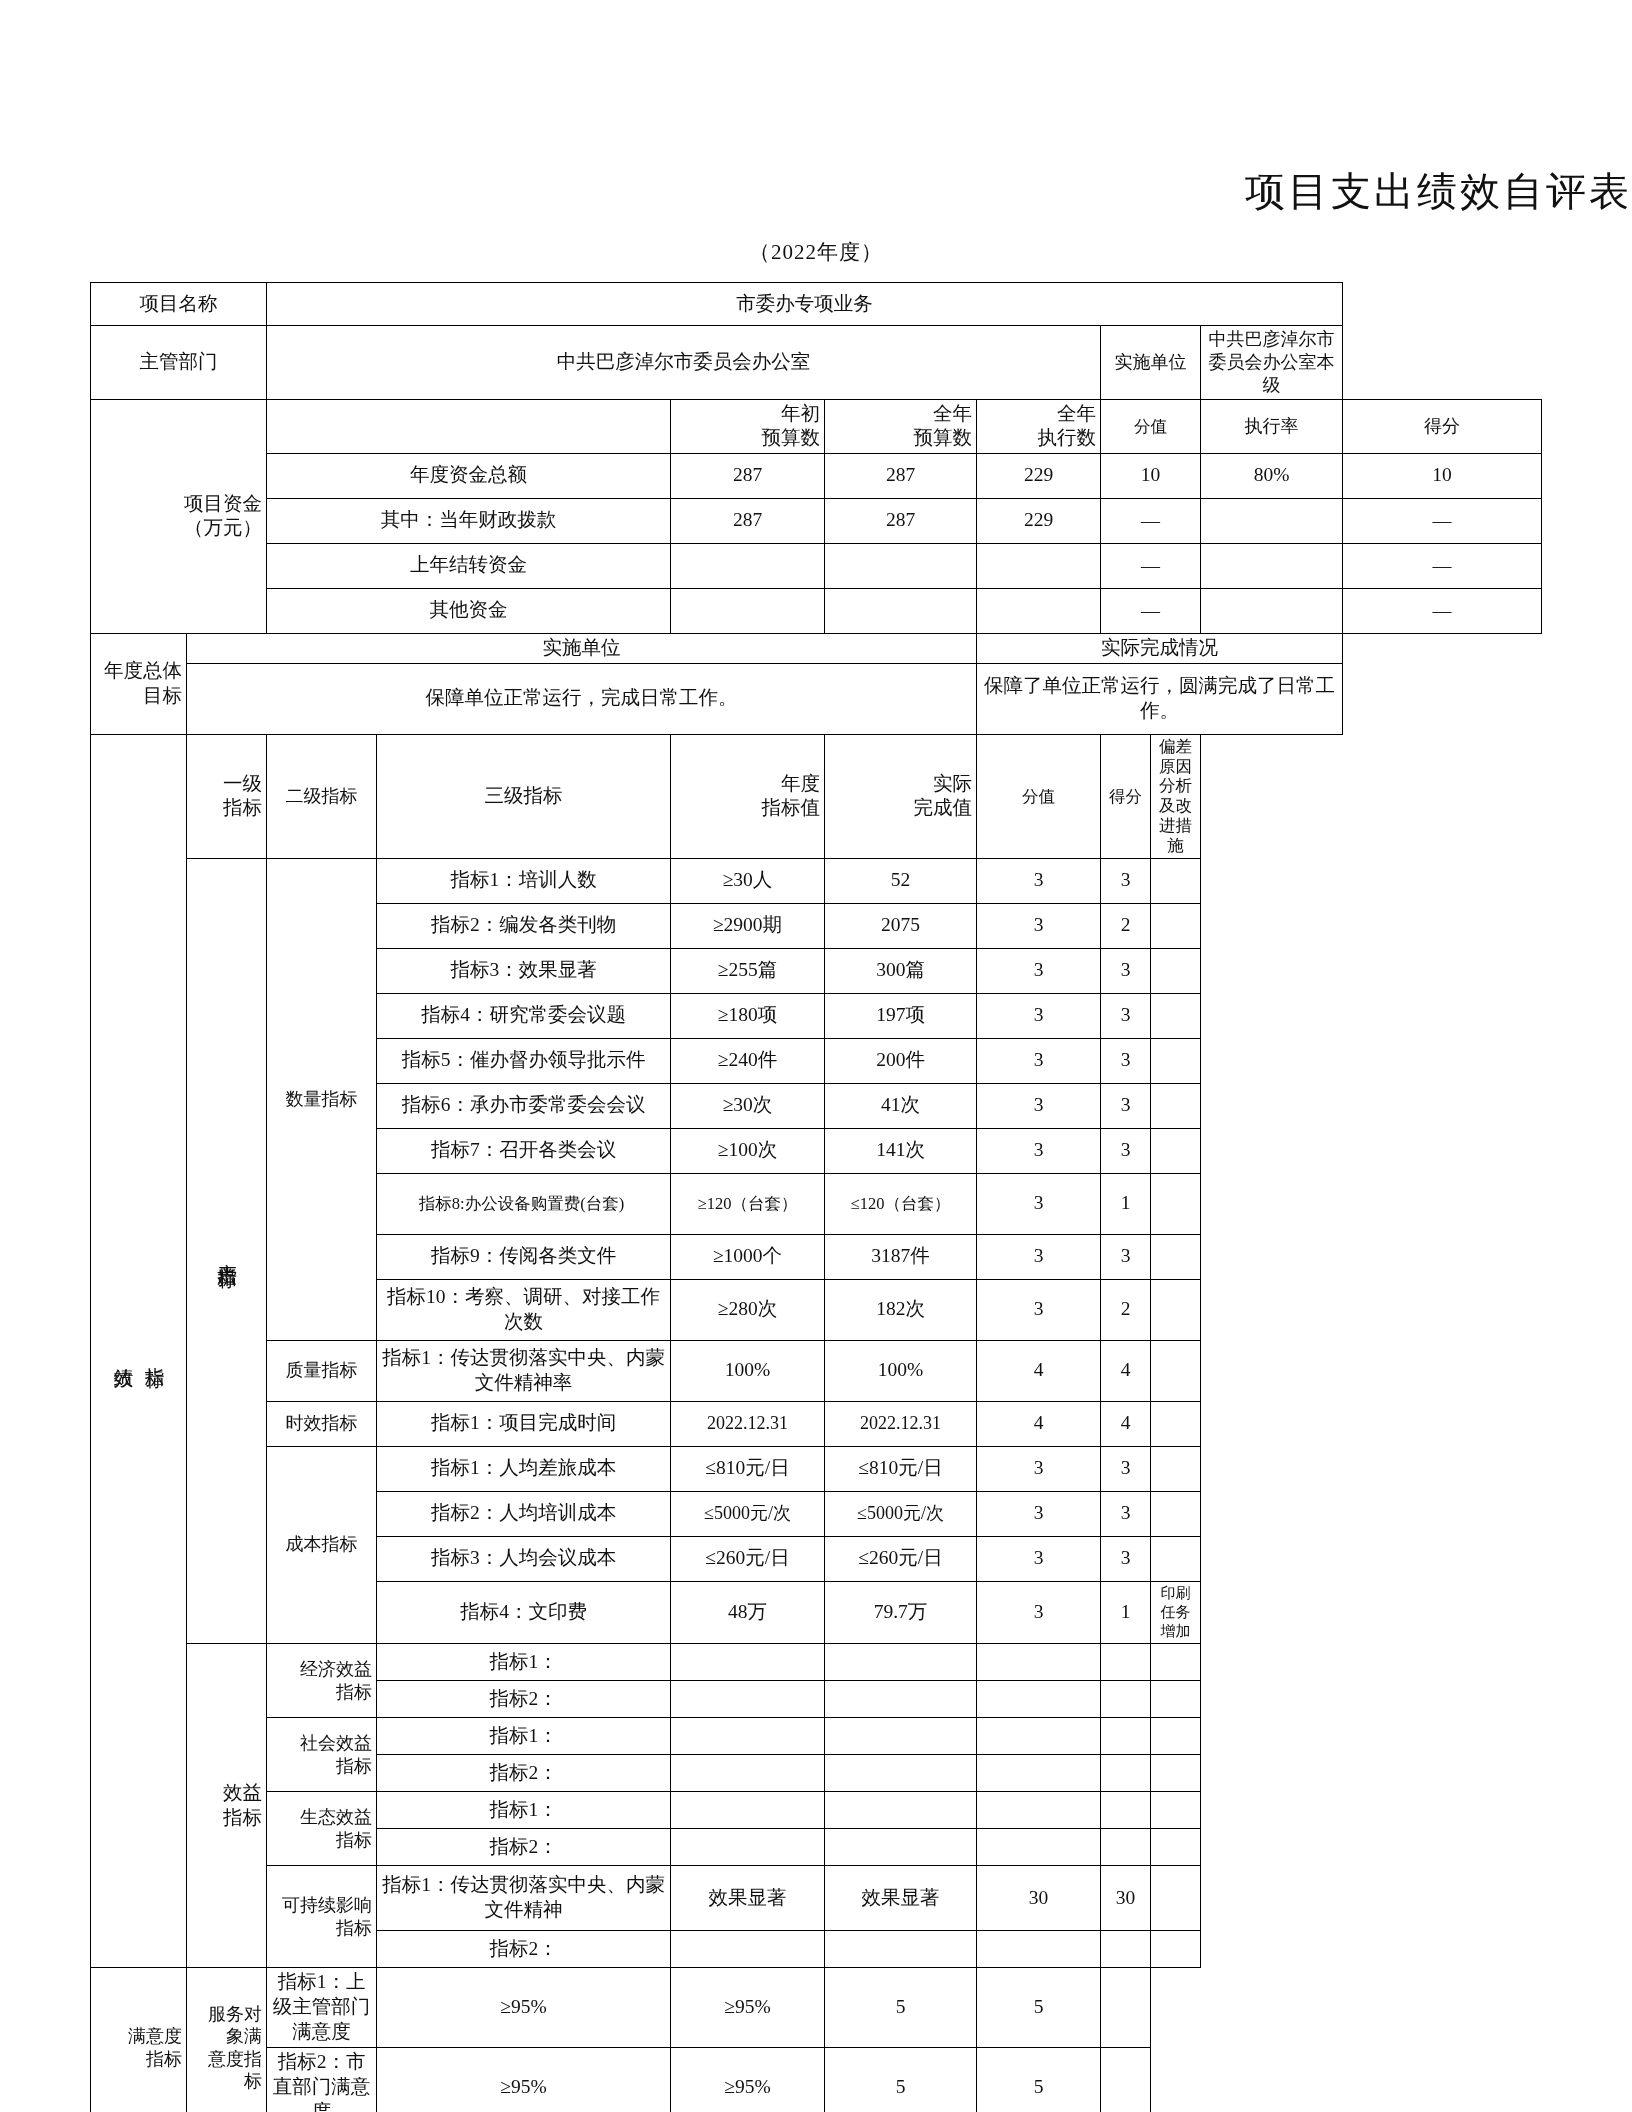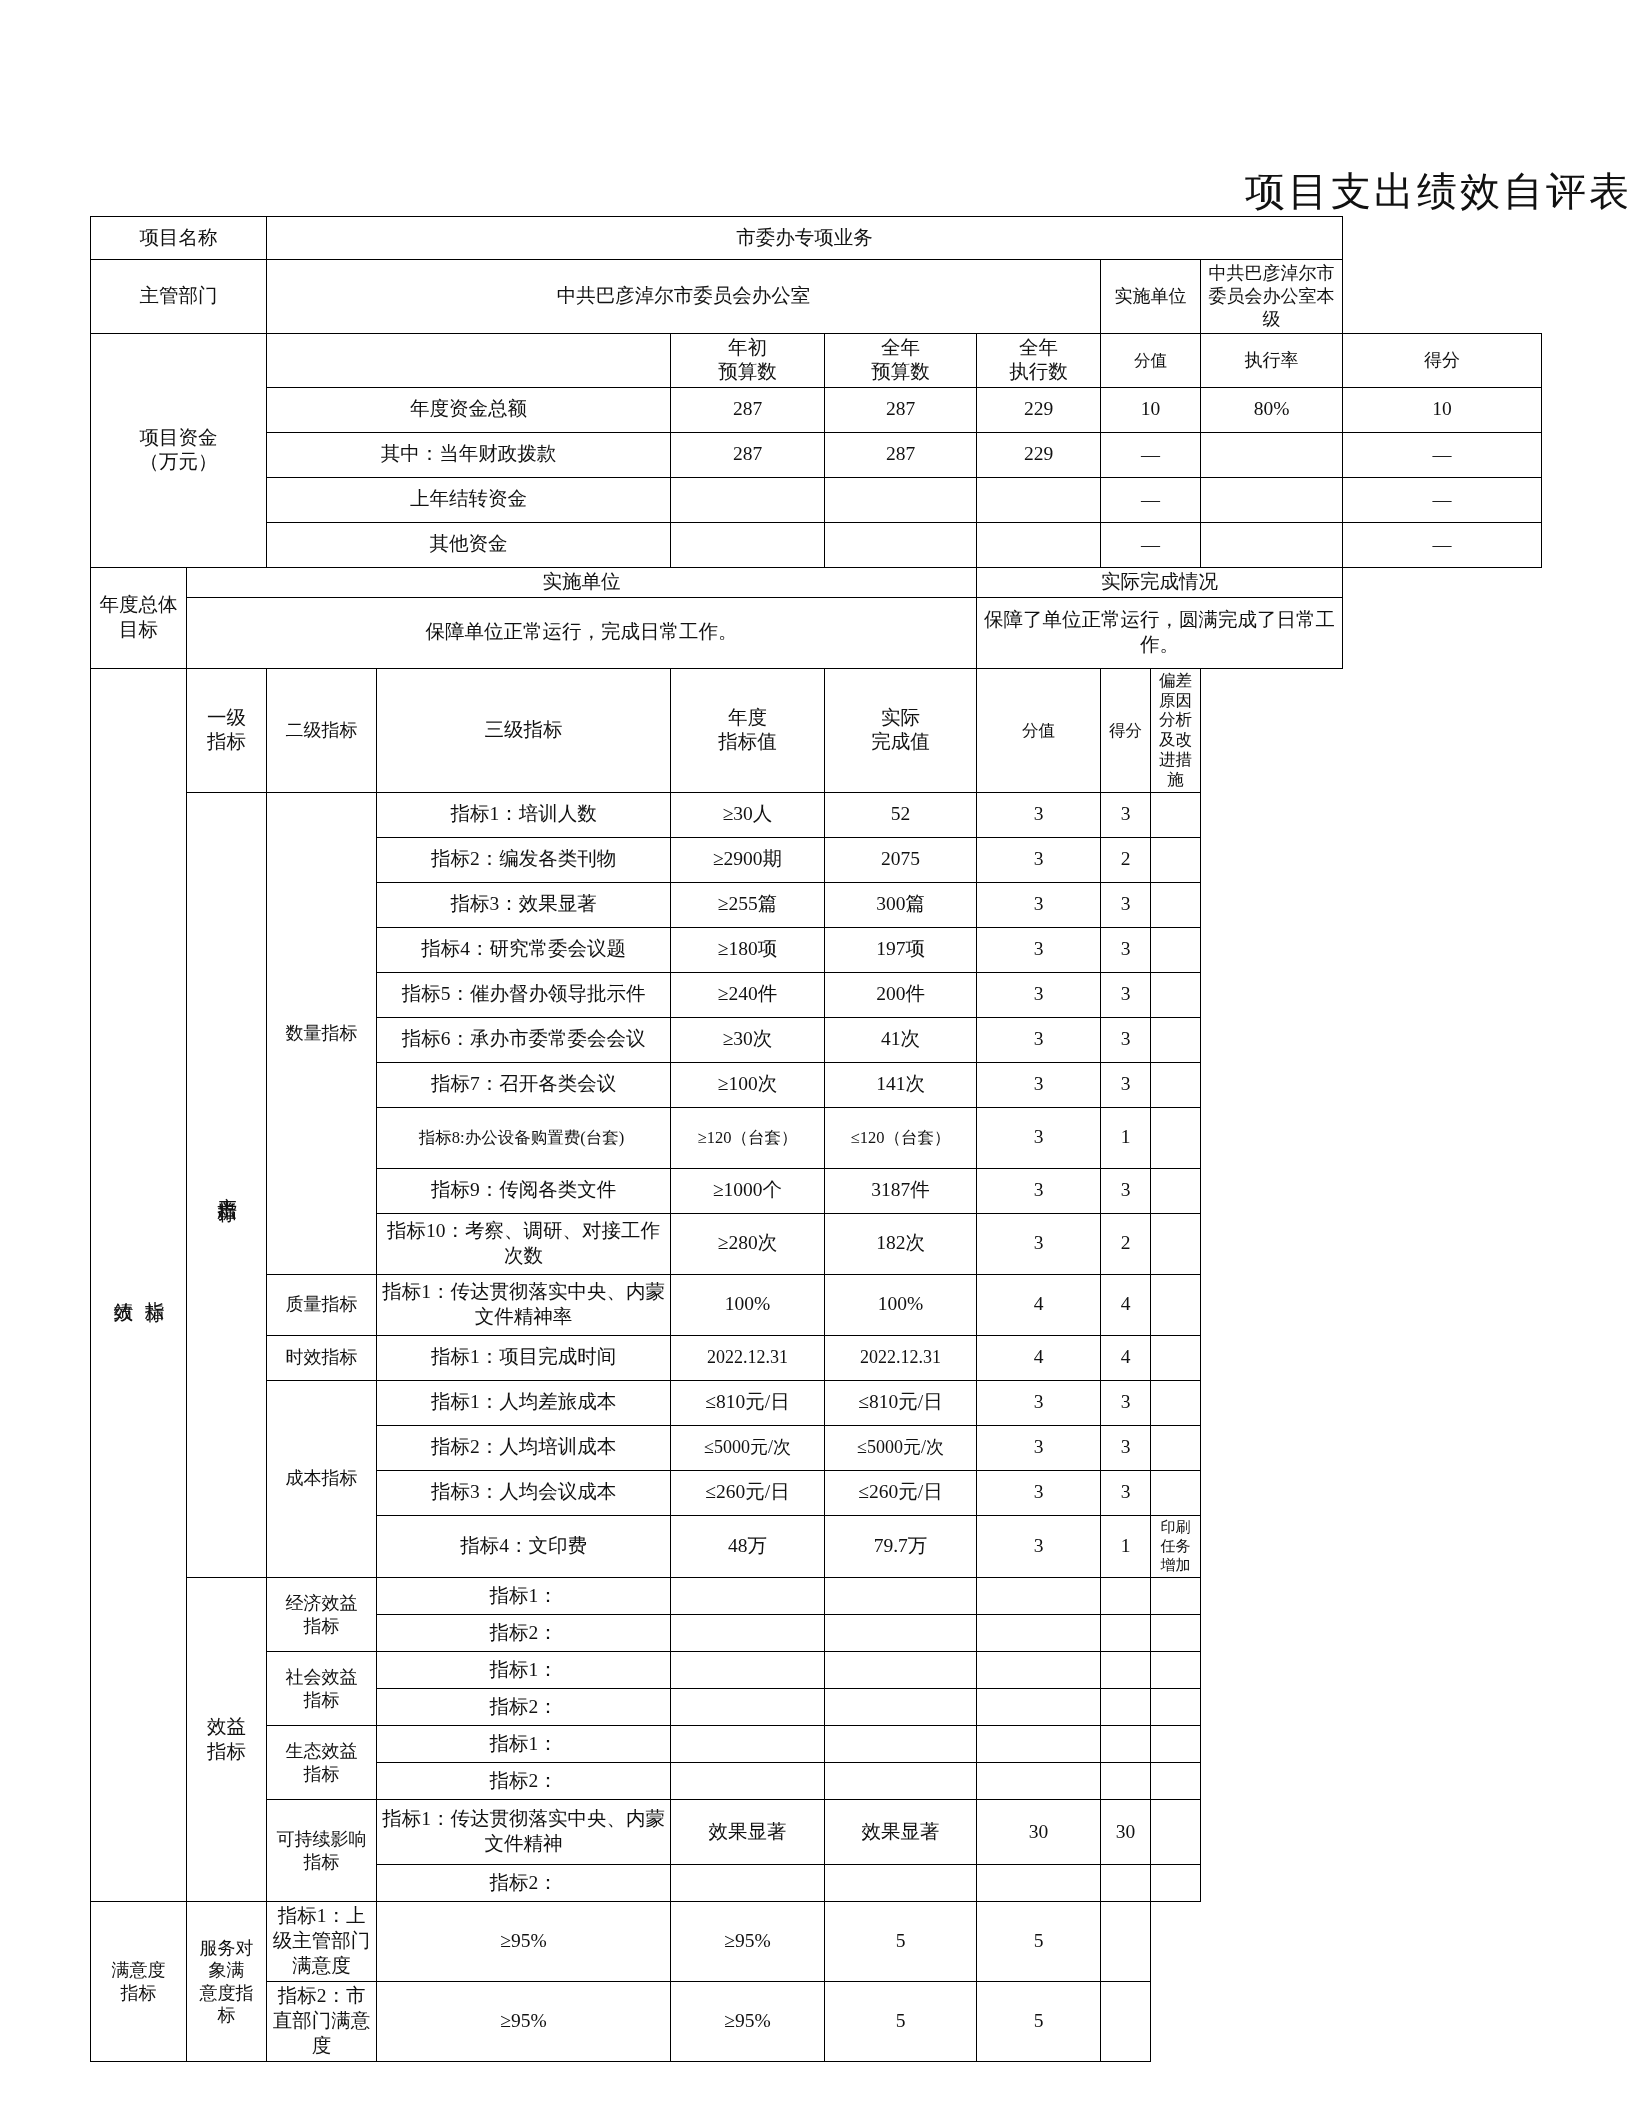--- a/index.html
+++ b/index.html
@@ -63,30 +63,32 @@
   .vtext {
     writing-mode: vertical-rl;
     text-orientation: upright;
     letter-spacing: 2px;
     display: inline-block;
     line-height: 1.35;
   }
   .stackword {
     display: block;
     line-height: 1.25;
+    text-align: right;
   }
   .r-tall td { height: 40px; }
   .dash { font-size: 19px; }
 </style>
 </head>
 <body>
 
 <div class="page">
 
   <h1 class="doc-title">项目支出绩效自评表</h1>
+  <div class="doc-subtitle">（2022年度）</div>
 
   <table class="main">
     <colgroup>
       <col style="width:96px">
       <col style="width:80px">
       <col style="width:110px">
       <col style="width:294px">
       <col style="width:154px">
       <col style="width:152px">
       <col style="width:124px">

